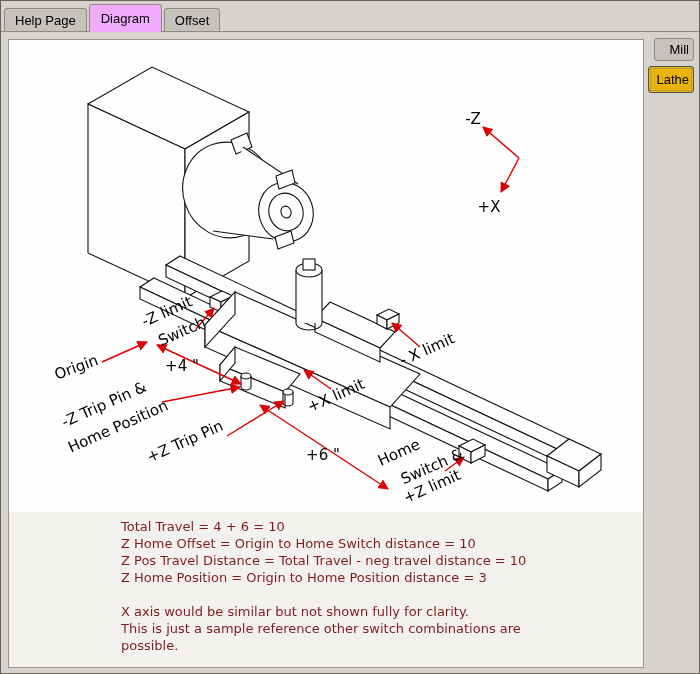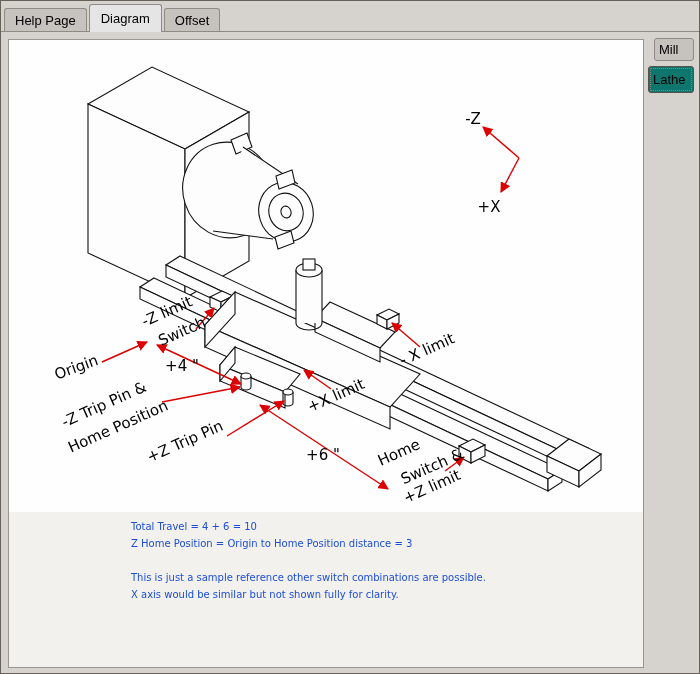--- a/index.html
+++ b/index.html
@@ -2,33 +2,33 @@
 <html><head>
 <meta charset="utf-8">
 <style>
   html,body{margin:0;padding:0;}
   body{width:700px;height:674px;background:#d6d2ce;font-family:"Liberation Sans",sans-serif;position:relative;overflow:hidden;}
   .window{position:absolute;inset:0;border:1px solid #66625a;box-sizing:border-box;}
   
   .tabbar{position:absolute;top:0;left:0;right:0;height:30px;display:flex;align-items:flex-end;padding-left:3px;box-sizing:border-box;}
   .tab{background:#c6c2bd;border:1px solid #8f8b84;border-bottom:none;border-radius:3px 3px 0 0;
        padding:4px 10px;margin-right:2px;font-size:13px;color:#000;position:relative;top:1px;cursor:default;margin-top:48px;}
-  .tab.active{background:#e5e5e5;padding:6px 11px;z-index:3;}
+  .tab.active{background:#f0abfc;padding:6px 11px;z-index:3;}
   .content{position:absolute;top:30px;left:0;right:0;bottom:0;border-top:1px solid #8f8b84;background:#d6d2ce;}
   
   .panel{position:absolute;left:7px;top:7px;width:636px;height:629px;background:#fdfdfd;border:1px solid #9a968f;box-sizing:border-box;}
   .diagram{position:absolute;left:0;top:0;}
   .notes-area{position:absolute;left:0;right:0;top:472px;bottom:0;background:#f3f1ed;}
   .notes{position:absolute;left:112px;top:6px;width:430px;}
-  .note-line{font-family:"DejaVu Sans","Liberation Sans",sans-serif;font-size:10px;line-height:17px;min-height:17px;color:#1d4ed8;margin-left:10px;}
+  .note-line{font-family:"DejaVu Sans","Liberation Sans",sans-serif;font-size:13px;line-height:17px;min-height:17px;color:#7f1d1d;}
   
   .side{position:absolute;top:6px;right:2px;width:52px;}
-  .side-tab{font-size:13px;color:#000;text-align:left;background:#c6c2bd;border:1px solid #8f8b84;
+  .side-tab{font-size:13px;color:#000;text-align:right;background:#c6c2bd;border:1px solid #8f8b84;
             border-radius:3px;padding:3px 4px;margin:0 3px 5px 9px;cursor:default;}
-  .side-tab.selected{background:#0f766e;border:1px solid #55524c;margin-left:3px;padding:5px 4px;outline:1px dotted #8a867f;outline-offset:-3px;}
+  .side-tab.selected{background:#eab308;border:1px solid #55524c;margin-left:3px;padding:5px 4px;outline:1px dotted #8a867f;outline-offset:-3px;}
   
   .mach path,.mach ellipse,.mach rect{stroke:#111;stroke-width:1.1;fill:#fdfdfd;}
   .mach .noline{stroke:none;}
   .mach .open{fill:none;}
   .red path{stroke:#dc0000;stroke-width:1.4;fill:none;}
   .diagram text{font-family:"DejaVu Sans","Liberation Sans",sans-serif;font-size:15px;fill:#000;text-anchor:middle;}
 </style>
 </head>
 <body>
 
@@ -158,24 +158,26 @@
           <text x="314" y="420">+6 "</text>
           <text x="392" y="417" transform="rotate(-24 392 417)">Home</text>
           <text x="425" y="431" transform="rotate(-24 425 431)">Switch &amp;</text>
           <text x="425" y="451" transform="rotate(-24 425 451)">+Z limit</text>
         </g>
       </svg>
 
       <div class="notes-area">
         <div class="notes">
           <div class="note-line">Total Travel = 4 + 6 = 10</div>
+          <div class="note-line">Z Home Offset = Origin to Home Switch distance = 10</div>
+          <div class="note-line">Z Pos Travel Distance = Total Travel - neg travel distance = 10</div>
           <div class="note-line">Z Home Position = Origin to Home Position distance = 3</div>
           <div class="note-line"></div>
+          <div class="note-line">X axis would be similar but not shown fully for clarity.</div>
           <div class="note-line">This is just a sample reference other switch combinations are possible.</div>
-          <div class="note-line">X axis would be similar but not shown fully for clarity.</div>
         </div>
       </div>
 
     </div>
 
     <div class="side">
       <div class="side-tab">Mill</div>
       <div class="side-tab selected">Lathe</div>
     </div>
 

